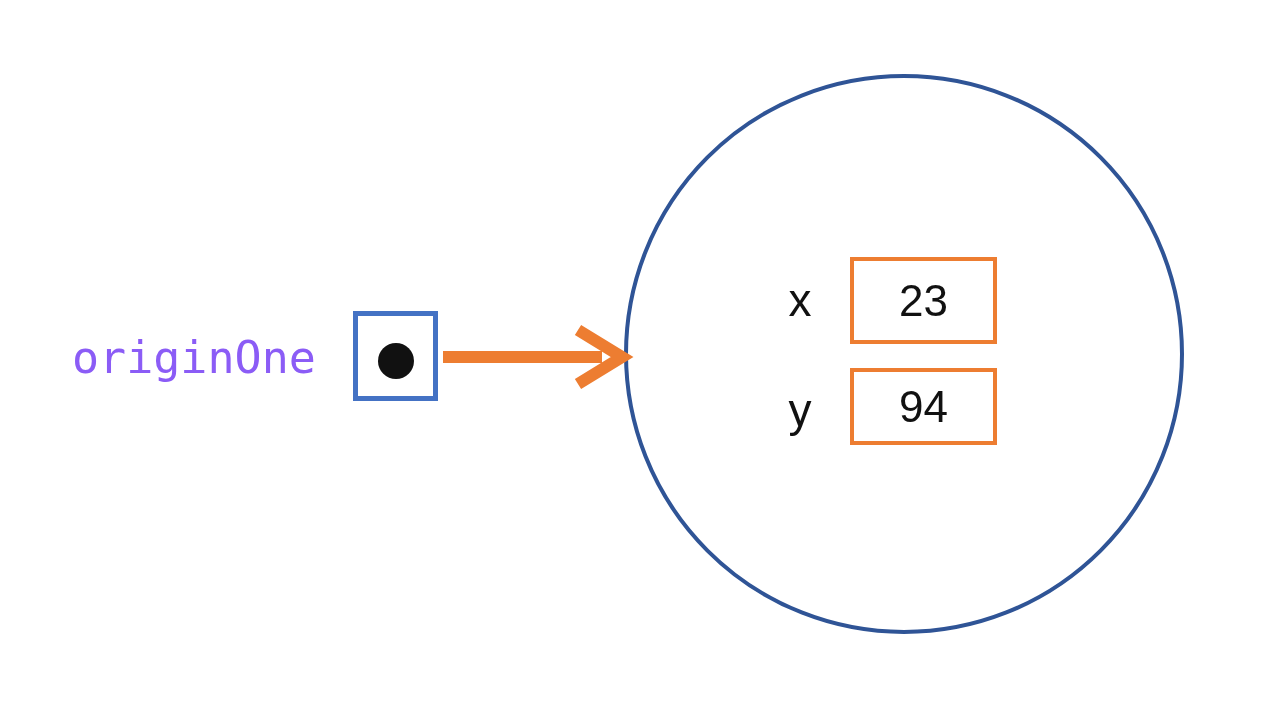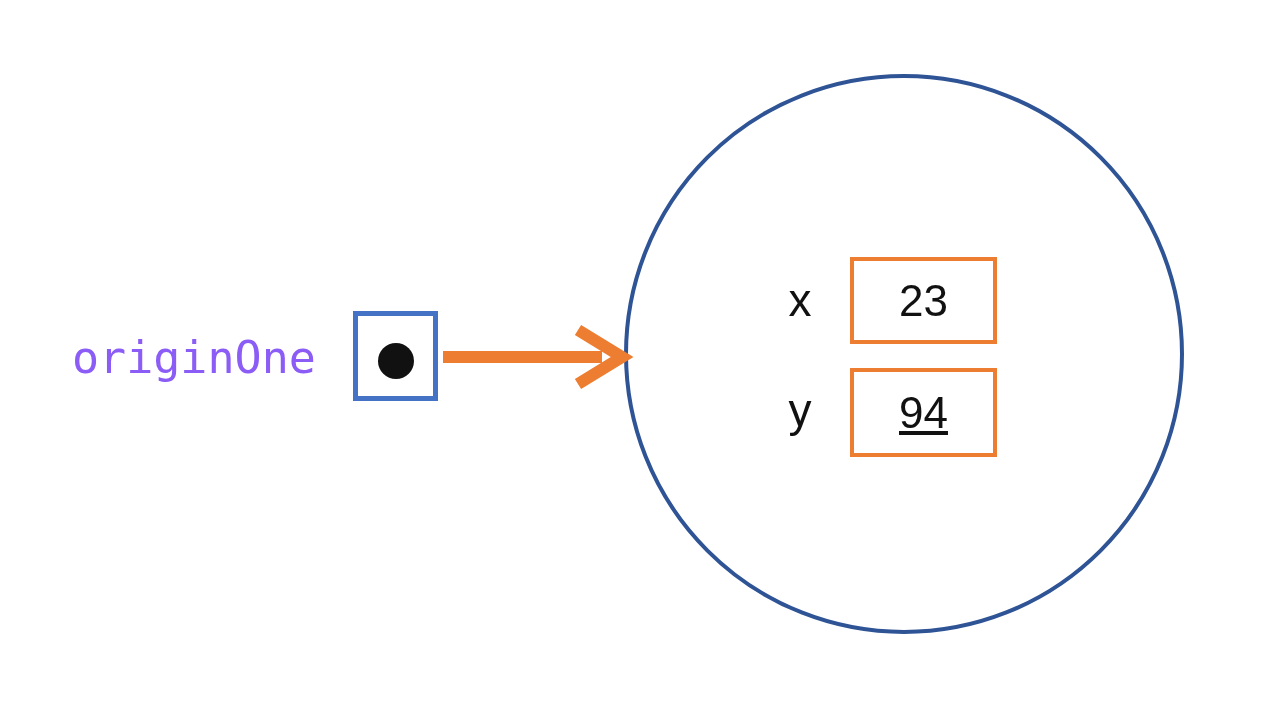--- a/index.html
+++ b/index.html
@@ -71,21 +71,21 @@
     box-sizing: border-box;
     border: 4px solid #ED7D31;
     background: #ffffff;
     display: flex;
     align-items: center;
     justify-content: center;
     font-size: 44px;
     color: #111111;
   }
   .box-x { top: 257px; height: 87px; text-align: right; }
-  .box-y { top: 368px; height: 89px; text-decoration: underline; }
+  .box-y { top: 368px; height: 77px; }
 </style>
 </head>
 <body>
 
 <div class="canvas">
 
   <svg class="overlay" width="1264" height="713" viewBox="0 0 1264 713" aria-hidden="true">
     <circle cx="904" cy="354" r="278" fill="none" stroke="#2F5496" stroke-width="4"></circle>
     <g>
       <line x1="443" y1="357" x2="602" y2="357" stroke="#ED7D31" stroke-width="12"></line>

